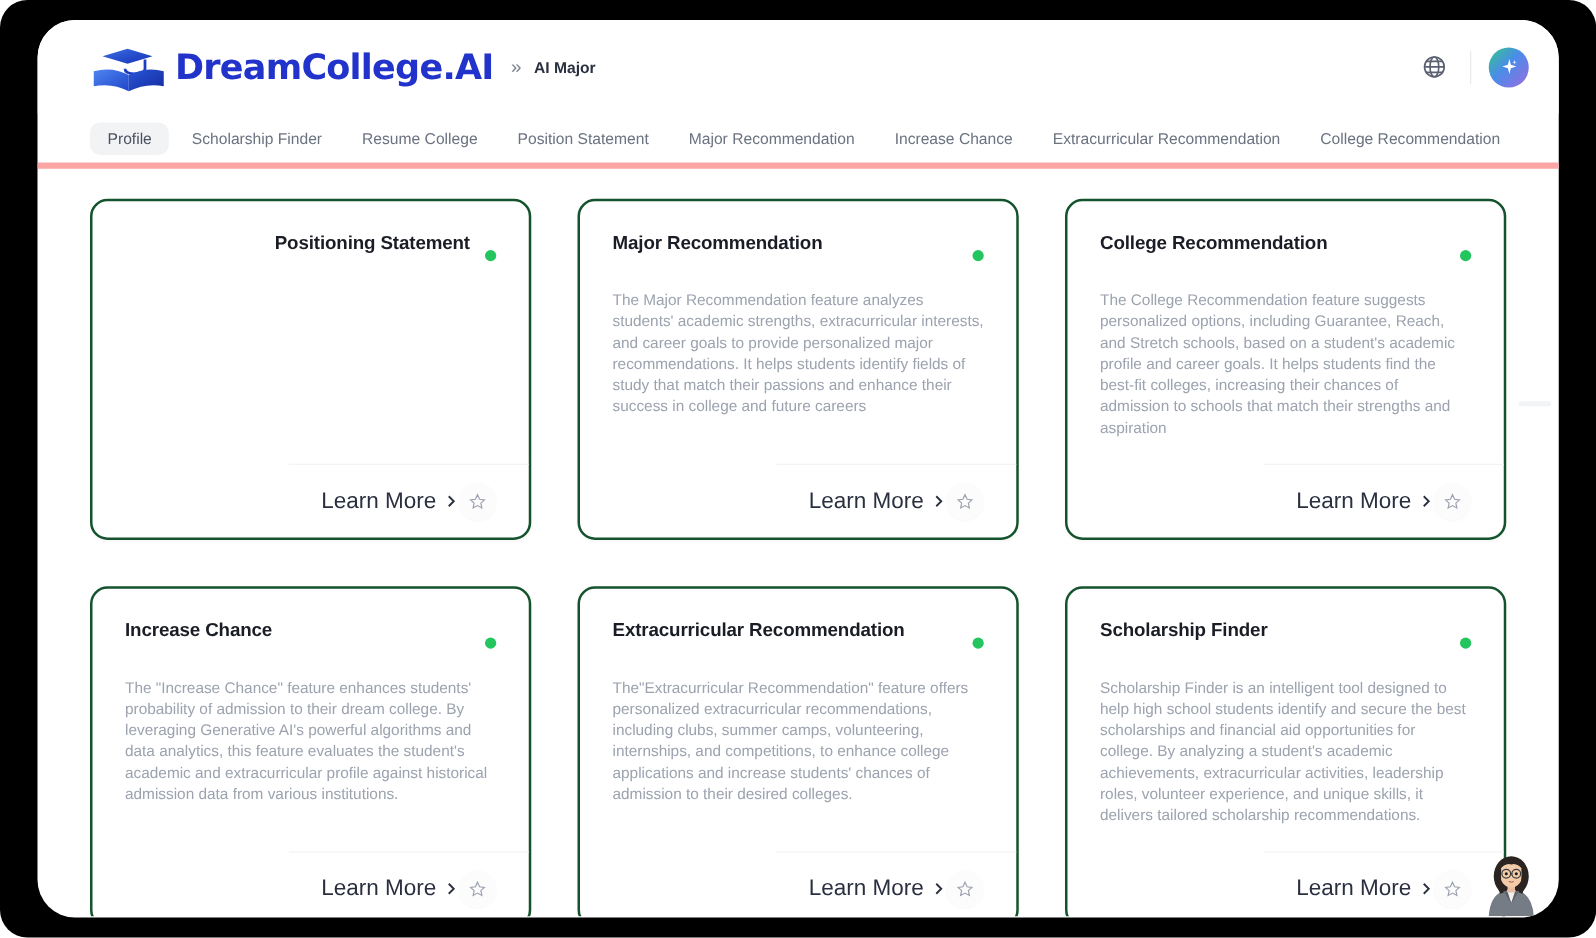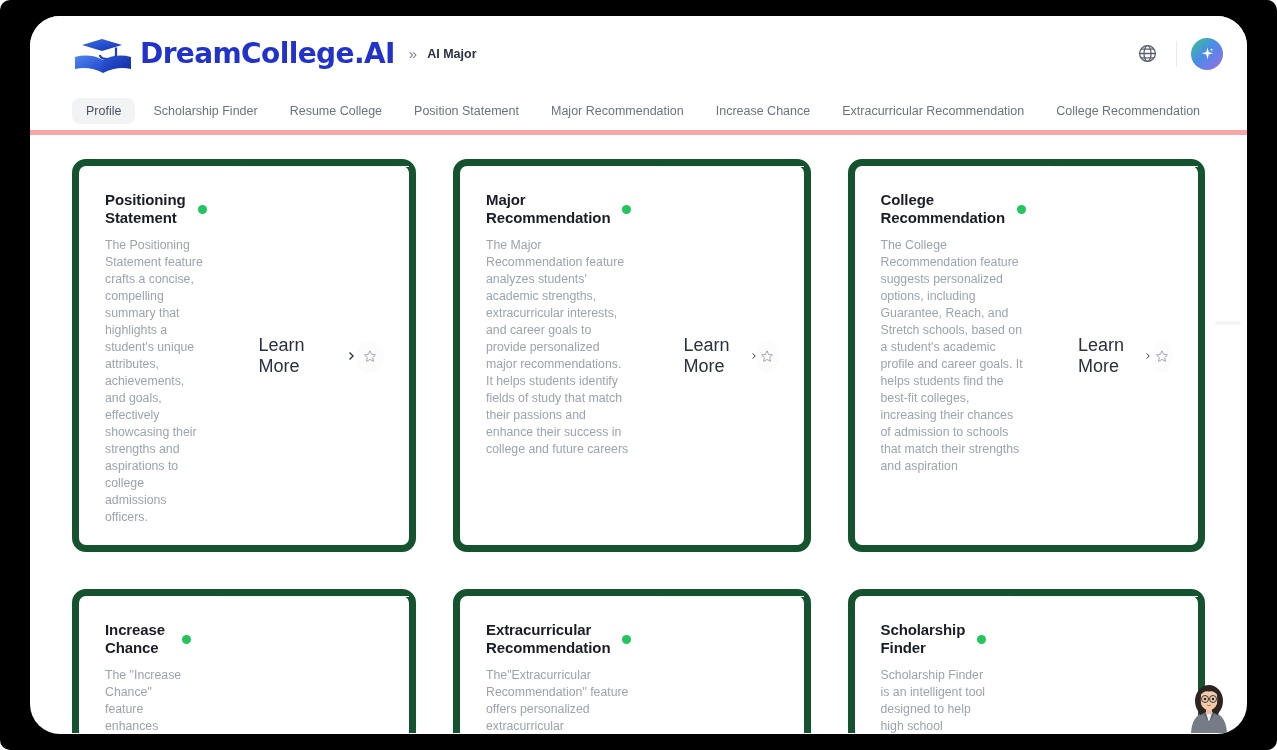--- a/index.html
+++ b/index.html
@@ -11,21 +11,21 @@
     background: #ffffff;
     font-family: "Liberation Sans", sans-serif;
   }
 
   
   .device-frame {
     position: absolute;
     left: 0; top: 0;
     width: 1277px; height: 750px;
     background: #000000;
-    border-radius: 10px;
+    border-radius: 22px;
   }
 
   .screen {
     position: absolute;
     left: 30px; top: 16px;
     width: 1217px; height: 718px;
     background: #ffffff;
     border-radius: 30px;
     overflow: hidden;
   }
@@ -163,26 +163,28 @@
 
   .grid {
     display: grid;
     grid-template-columns: repeat(3, 1fr);
     column-gap: 37px;
     row-gap: 37px;
   }
 
   .card {
     background: #ffffff;
-    border: 7px solid #14532d;
+    border: 2px solid #14532d;
     border-radius: 14px;
     box-shadow: 0 1px 3px rgba(16,24,40,0.03);
     display: flex;
+    flex-direction: column;
     min-height: 264px;
     cursor: pointer;
+    align-items: flex-end;
   }
 
   .card-body {
     padding: 25px 26px 20px 26px;
     flex: 1;
   }
 
   .card-head {
     display: flex;
     align-items: flex-start;
@@ -339,21 +341,20 @@
       <div class="scroll-hint"></div>
 
       <div class="grid">
 
         <div class="card">
           <div class="card-body">
             <div class="card-head">
               <div class="card-title">Positioning Statement</div>
               <span class="status-dot"></span>
             </div>
-            <div class="card-desc">The Positioning Statement feature crafts a concise, compelling summary that highlights a student's unique attributes, achievements, and goals, effectively showcasing their strengths and aspirations to college admissions officers.</div>
           </div>
           <div class="card-footer">
             <div class="learn-more">
               <span>Learn More</span>
               <svg viewBox="0 0 24 24" width="12" height="12" fill="none" stroke="#2b3040" stroke-width="3">
                 <polyline points="8,4 16,12 8,20"></polyline>
               </svg>
             </div>
             <button class="star-btn">
               <svg viewBox="0 0 24 24" width="14" height="14" fill="none" stroke="#9aa0ae" stroke-width="1.6">

